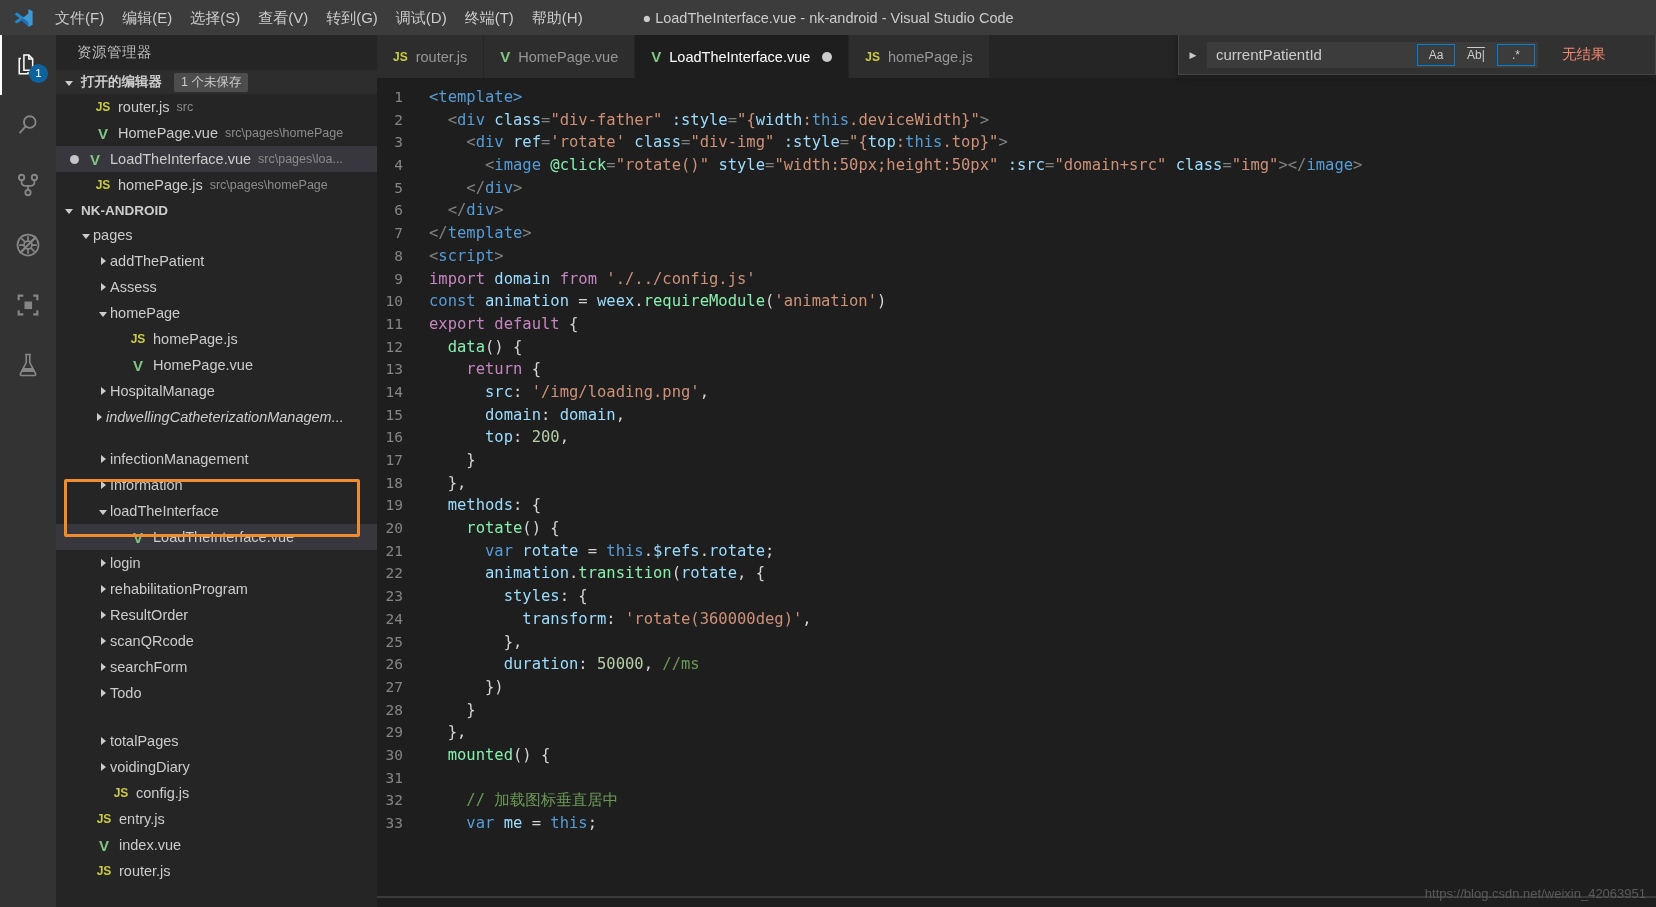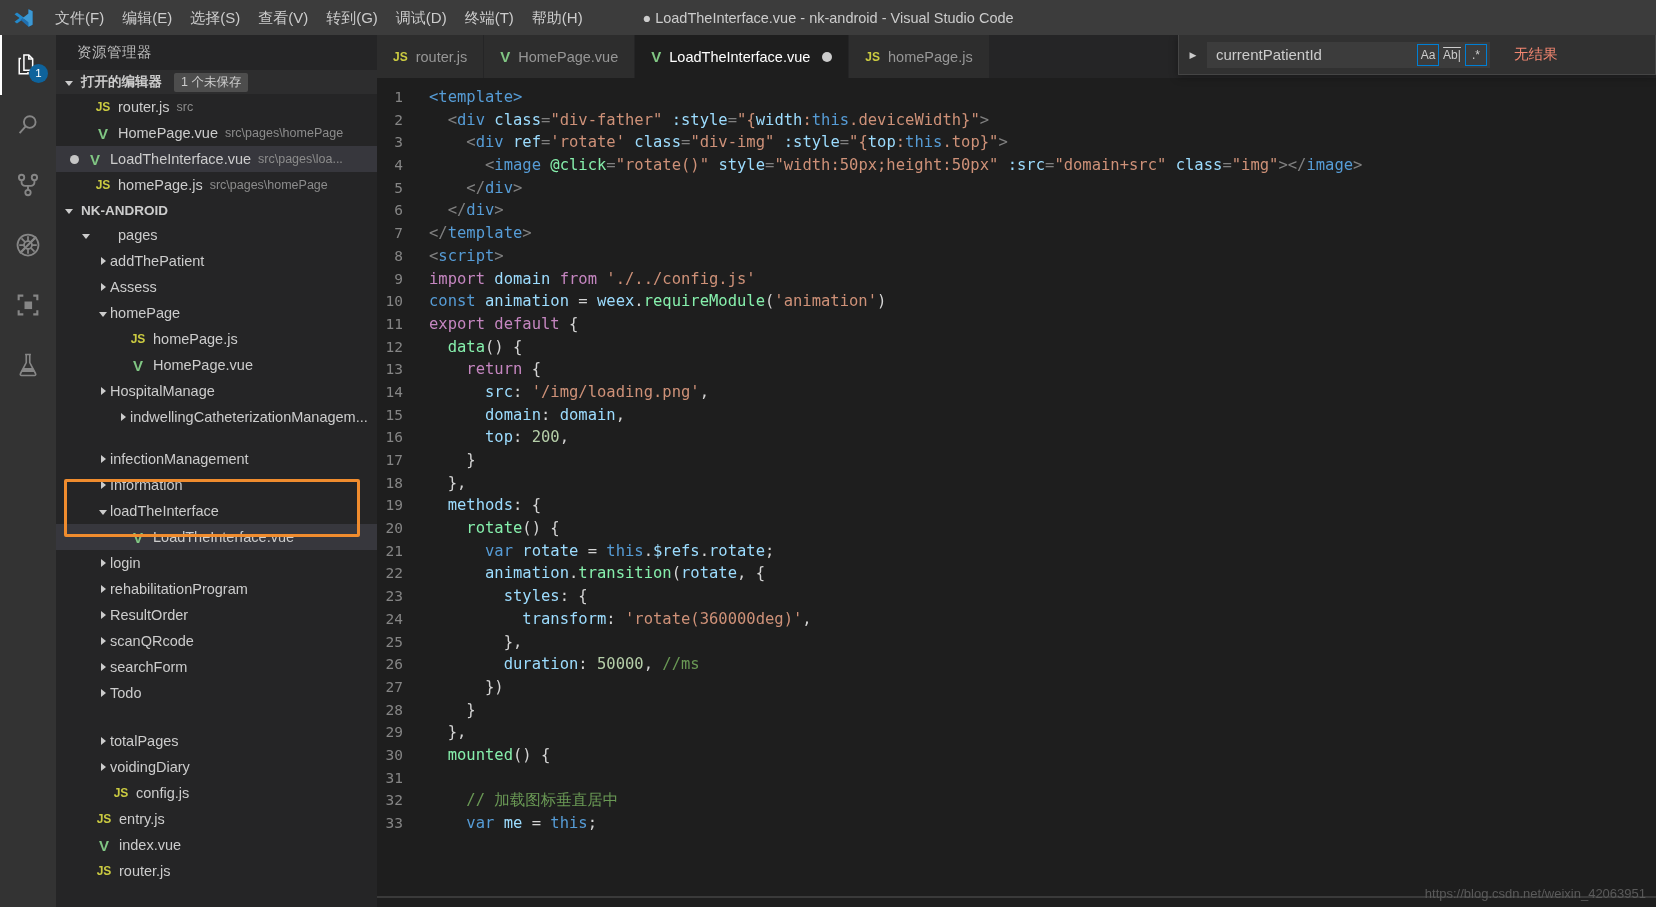--- a/index.html
+++ b/index.html
@@ -150,21 +150,21 @@
   }
   .find-inputbox {
     flex: 0 0 268px; height: 26px; background: #3c3c3c; border: 1px solid #3c3c3c;
     display: flex; align-items: center; padding: 0 2px 0 8px; margin-left: 4px;
   }
   .find-input {
     flex: 1; background: transparent; border: none; outline: none;
     color: #cccccc; font-size: 15px; font-family: "Liberation Sans", sans-serif;
   }
   .find-btn {
-    width: 22px; height: 22px; margin-left: 2px; display: flex; align-items: center;
+    width: 38px; height: 22px; margin-left: 2px; display: flex; align-items: center;
     justify-content: center; cursor: pointer; font-size: 12px; color: #cccccc;
     font-family: "Liberation Sans", sans-serif;
   }
   .find-btn.checked { border: 1px solid #007fd4; background: #3c3c3c; }
   .find-result { margin-left: 24px; font-size: 14.5px; color: #f48771; white-space: nowrap; }
 
   
   .watermark {
     position: absolute; right: 10px; bottom: 6px;
     font-size: 13px; color: #5a5a5a; font-family: "Liberation Sans", sans-serif;
@@ -292,21 +292,21 @@
           <span class="desc">src\pages\homePage</span>
         </div>
       </div>
 
       <div class="section-header">
         <span class="twisty down"></span>
         <span>NK-ANDROID</span>
       </div>
 
       <div class="tree" id="file-tree" style="position:relative">
-          <div class="row" style="padding-left: 23px; gap: 25px;">
+          <div class="row" style="padding-left: 23px;">
             <span class="arrow">
               <span class="twisty down"></span>
             </span>
             <span class="label">pages</span>
           </div>
           <div class="row" style="padding-left: 40px;">
             <span class="arrow">
               <span class="twisty right"></span>
             </span>
             <span class="label">addThePatient</span>
@@ -336,21 +336,21 @@
               <span class="vue-icon">V</span>
             </span>
             <span class="label">HomePage.vue</span>
           </div>
           <div class="row" style="padding-left: 40px;">
             <span class="arrow">
               <span class="twisty right"></span>
             </span>
             <span class="label">HospitalManage</span>
           </div>
-          <div class="row" style="padding-left: 60px;">
+          <div class="row" style="padding-left: 36px; font-style: italic;">
             <span class="arrow">
               <span class="twisty right"></span>
             </span>
             <span class="label">indwellingCatheterizationManagem...</span>
           </div>
           <div class="row" style="padding-left: 40px; margin-top: 16px;">
             <span class="arrow">
               <span class="twisty right"></span>
             </span>
             <span class="label">infectionManagement</span>

